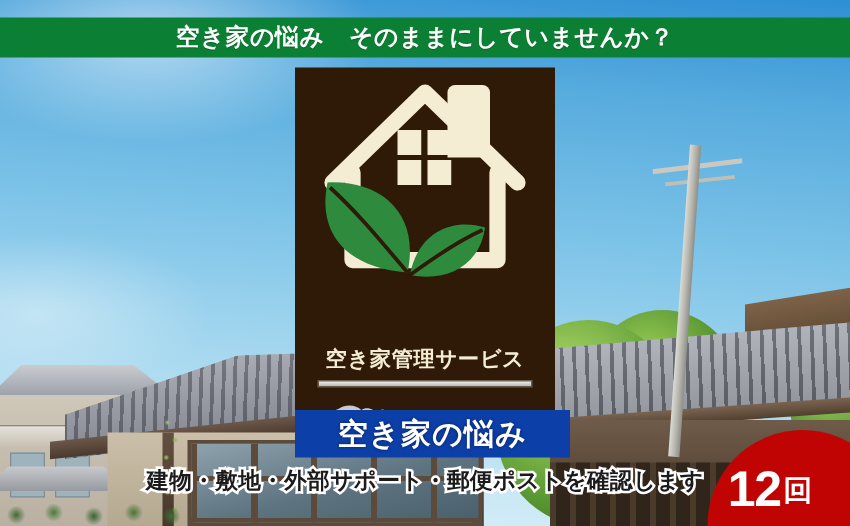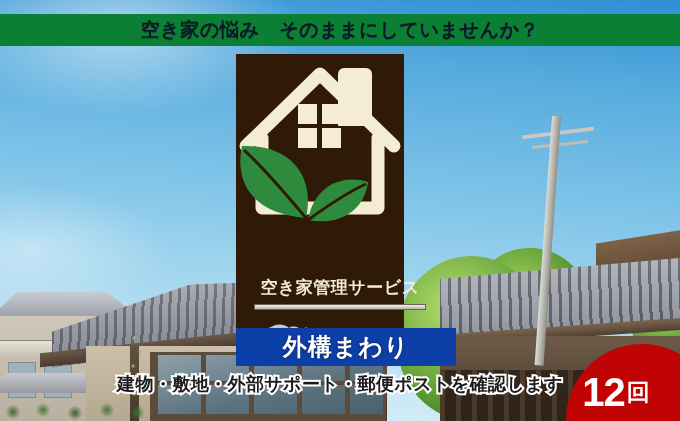--- a/index.html
+++ b/index.html
@@ -136,28 +136,28 @@
     opacity:.92;
   }
 
   
   .headbar{
     position:absolute;left:0;top:14px;width:680px;height:32px;
     background:#0b8034;
     display:flex;align-items:center;justify-content:center;
   }
   .headbar-text{
-    color:#0f172a;font-size:19px;font-weight:bold;letter-spacing:.6px;
+    color:#ffffff;font-size:19px;font-weight:bold;letter-spacing:.6px;
     white-space:nowrap;
     text-shadow:0 1px 0 rgba(0,0,0,.25);
   }
 
   
   .card{
-    position:absolute;left:236px;top:54px;width:168px;height:274px;
+    position:absolute;left:236px;top:54px;width:208px;height:274px;
     background:#2e1a06;
   }
   .logo{
     position:absolute;left:50%;top:8px;transform:translateX(-50%);
     width:176px;height:162px;
   }
   .card-title{
     position:absolute;left:0;top:222px;width:208px;
     text-align:center;color:#f5ecd4;font-size:17px;font-weight:bold;
     letter-spacing:.5px;
@@ -295,21 +295,21 @@
         <circle cx="51" cy="9" r="2.4" fill="#c9c9c9"></circle>
         <circle cx="24" cy="42" r="2.2" fill="#c9c9c9"></circle>
       </svg>
       <span class="in-text">
         <span>in</span><span>小豆島</span>
       </span>
     </div>
   </div>
 
   <div class="bluebar">
-    <span class="bluebar-text">外構まわり</span>
+    <span class="bluebar-text">空き家の悩み</span>
   </div>
 
   <div class="caption">建物・敷地・外部サポート・郵便ポストを確認します</div>
 
   <div class="badge">
     <div class="badge-inner">
       <span class="badge-num">12</span>
       <span class="badge-unit">回</span>
     </div>
   </div>

